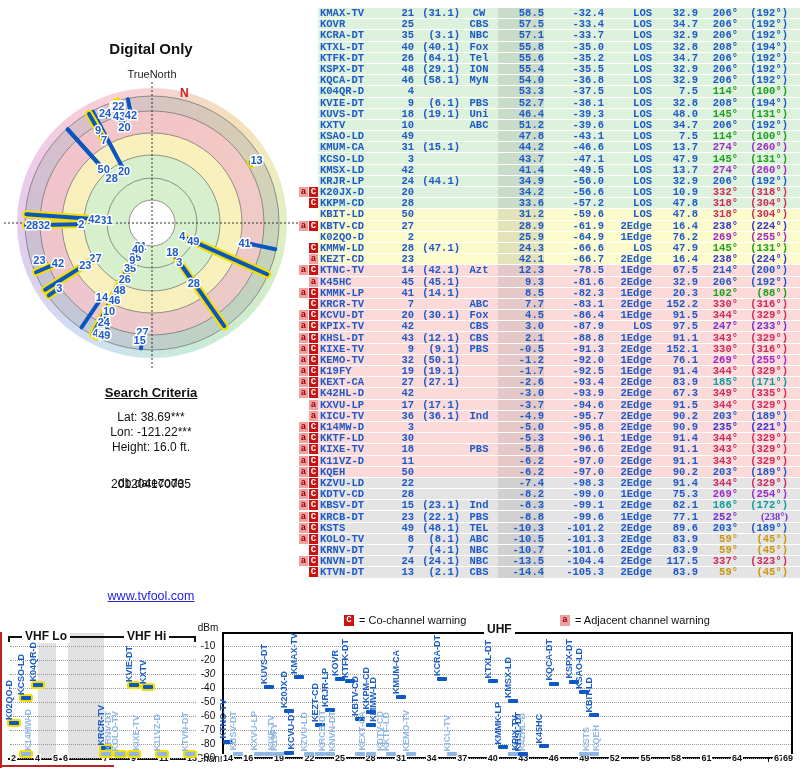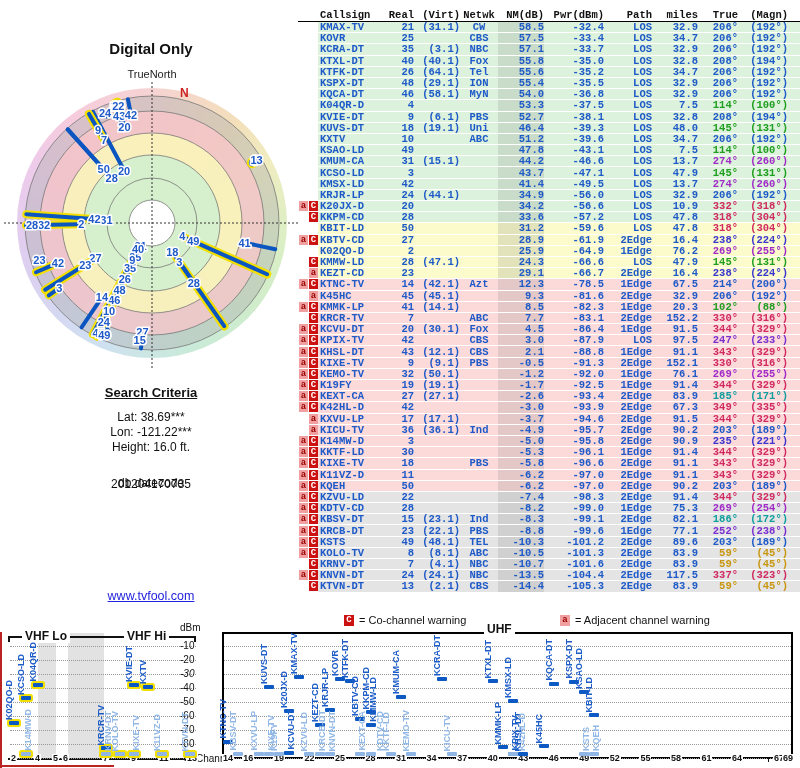--- a/index.html
+++ b/index.html
@@ -58,21 +58,21 @@
            background:#fff;line-height:9px;padding:0 1px;top:754px}
   .tickmark{position:absolute;width:1px;height:4px;background:#111;top:758px}
   #vhf-bracket{position:absolute;left:8px;top:636px;width:188px;border-top:2px solid #111}
   .bstub{position:absolute;top:636px;width:2px;height:6px;background:#111}
   .btitle{position:absolute;top:629px;background:#fff;font:bold 12px "Liberation Sans",sans-serif;padding:0 3px}
   #vhf-base{position:absolute;left:8px;top:758px;width:189px;border-top:2px solid #111}
   #uhfpanel{position:absolute;left:222px;top:632px;width:571px;height:127px;
             border:2px solid #000;box-sizing:border-box;background:#fff}
   #uhf-label{position:absolute;left:484px;top:622px;background:#fff;
              font:bold 12px "Liberation Sans",sans-serif;padding:0 3px}
-  .dbmlab{position:absolute;left:180px;width:40px;text-align:left;font:10px "Liberation Sans",sans-serif}
+  .dbmlab{position:absolute;left:188px;width:40px;text-align:center;font:10px "Liberation Sans",sans-serif}
   #dbm-title{top:622px}
   #channel-label{position:absolute;left:196px;top:753px;font:10px "Liberation Sans",sans-serif}
   .legend-box{position:absolute;top:615px;width:10px;height:11px;text-align:center;
               font:bold 9px/11px "Liberation Mono",monospace}
   .legend-text{position:absolute;top:614px;font:11px "Liberation Sans",sans-serif}
   #redline-v{position:absolute;left:0;top:632px;width:2px;height:136px;background:#bb2222}
   #redline-h{position:absolute;left:0;top:765px;width:114px;height:2px;background:#bb2222}
 </style>
 </head>
 <body>
@@ -226,33 +226,20 @@
 <div id="lat" class="crit">Lat: 38.69***</div>
 <div id="lon" class="crit">Lon: -121.22***</div>
 <div id="hgt" class="crit">Height: 16.0 ft.</div>
 <div id="dbc1" class="crit">db datecode</div>
 <div id="dbc2" class="crit">201204170735</div>
 <div id="site-link">
   <a href="#">www.tvfool.com</a>
 </div>
 
 <div id="tablewrap">
-  <div class="hrow2 hd">
-    <div></div>
-    <div class="al">Callsign</div>
-    <div class="ar">Real</div>
-    <div class="ar">(Virt)</div>
-    <div class="ac">Netwk</div>
-    <div class="ar">NM(dB)</div>
-    <div class="ar">Pwr(dBm)</div>
-    <div class="ar">Path</div>
-    <div class="ar">miles</div>
-    <div class="ar">True</div>
-    <div class="ar">(Magn)</div>
-  </div>
   <div id="rows">
       <div class="trow bg-g">
         <div class="mkcell"></div>
         <div class="al blue">KMAX-TV</div>
         <div class="ar blue">21</div>
         <div class="ar blue">(31.1)</div>
         <div class="ac blue">CW</div>
         <div class="ar blue nmcell">58.5</div>
         <div class="ar blue">-32.4</div>
         <div class="ar blue">LOS</div>
@@ -544,21 +531,21 @@
         <div class="ar" style="color: rgb(31, 158, 31);">(131°)</div>
       </div>
       <div class="trow bg-y">
         <div class="mkcell">
           <span class="mka">a</span>
         </div>
         <div class="al blue">KEZT-CD</div>
         <div class="ar blue">23</div>
         <div class="ar blue"></div>
         <div class="ac blue"></div>
-        <div class="ar blue nmcell">29.1</div>
+        <div class="ar blue nmcell">42.1</div>
         <div class="ar blue">-66.7</div>
         <div class="ar blue">2Edge</div>
         <div class="ar blue">16.4</div>
         <div class="ar" style="color: rgb(58, 53, 207);">238°</div>
         <div class="ar" style="color: rgb(58, 53, 207);">(224°)</div>
       </div>
       <div class="trow bg-p">
         <div class="mkcell">
           <span class="mka">a</span>
           <span class="mkC">C</span>
@@ -913,21 +900,21 @@
         </div>
         <div class="al blue">KRCB-DT</div>
         <div class="ar blue">23</div>
         <div class="ar blue">(22.1)</div>
         <div class="ac blue">PBS</div>
         <div class="ar blue nmcell">-8.8</div>
         <div class="ar blue">-99.6</div>
         <div class="ar blue">1Edge</div>
         <div class="ar blue">77.1</div>
         <div class="ar" style="color: rgb(122, 47, 208);">252°</div>
-        <div class="ar" style="color: rgb(122, 47, 208);">(238°)</div>
+        <div class="ar" style="color: rgb(122, 47, 208); font-family: Liberation Serif, serif;">(238°)</div>
       </div>
       <div class="trow bg-e">
         <div class="mkcell">
           <span class="mka">a</span>
           <span class="mkC">C</span>
         </div>
         <div class="al blue">KSTS</div>
         <div class="ar blue">49</div>
         <div class="ar blue">(48.1)</div>
         <div class="ac blue">TEL</div>

